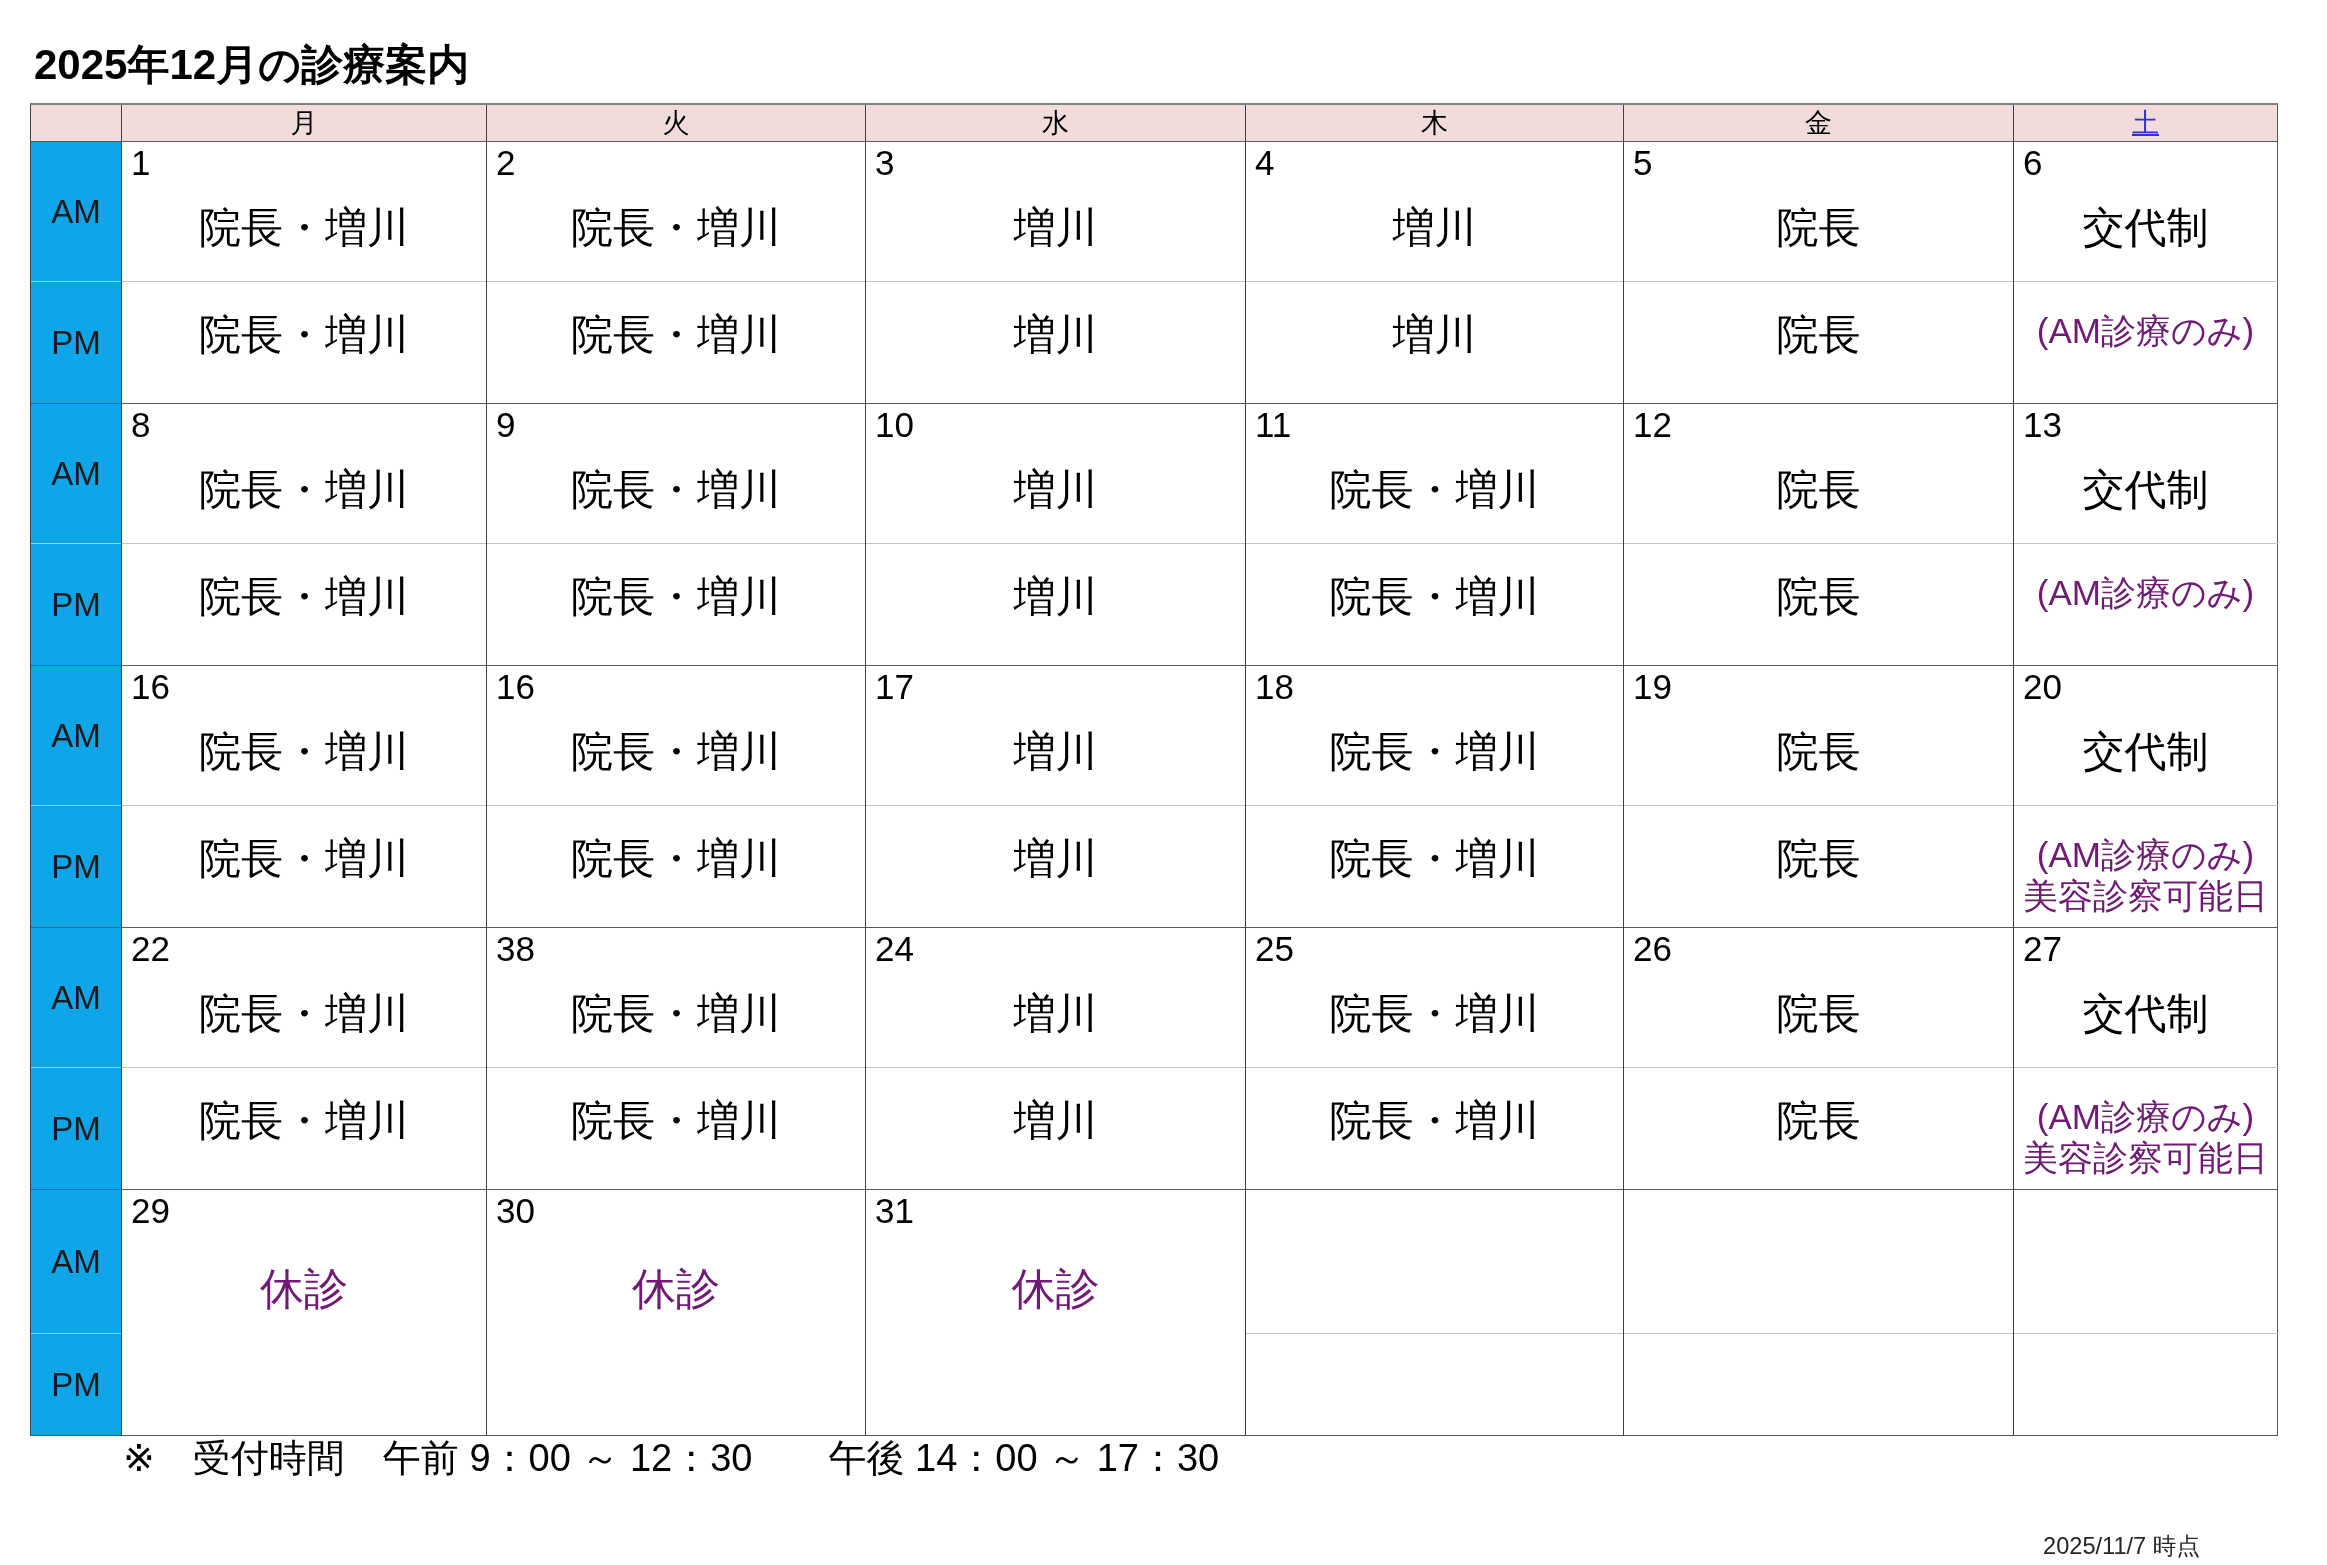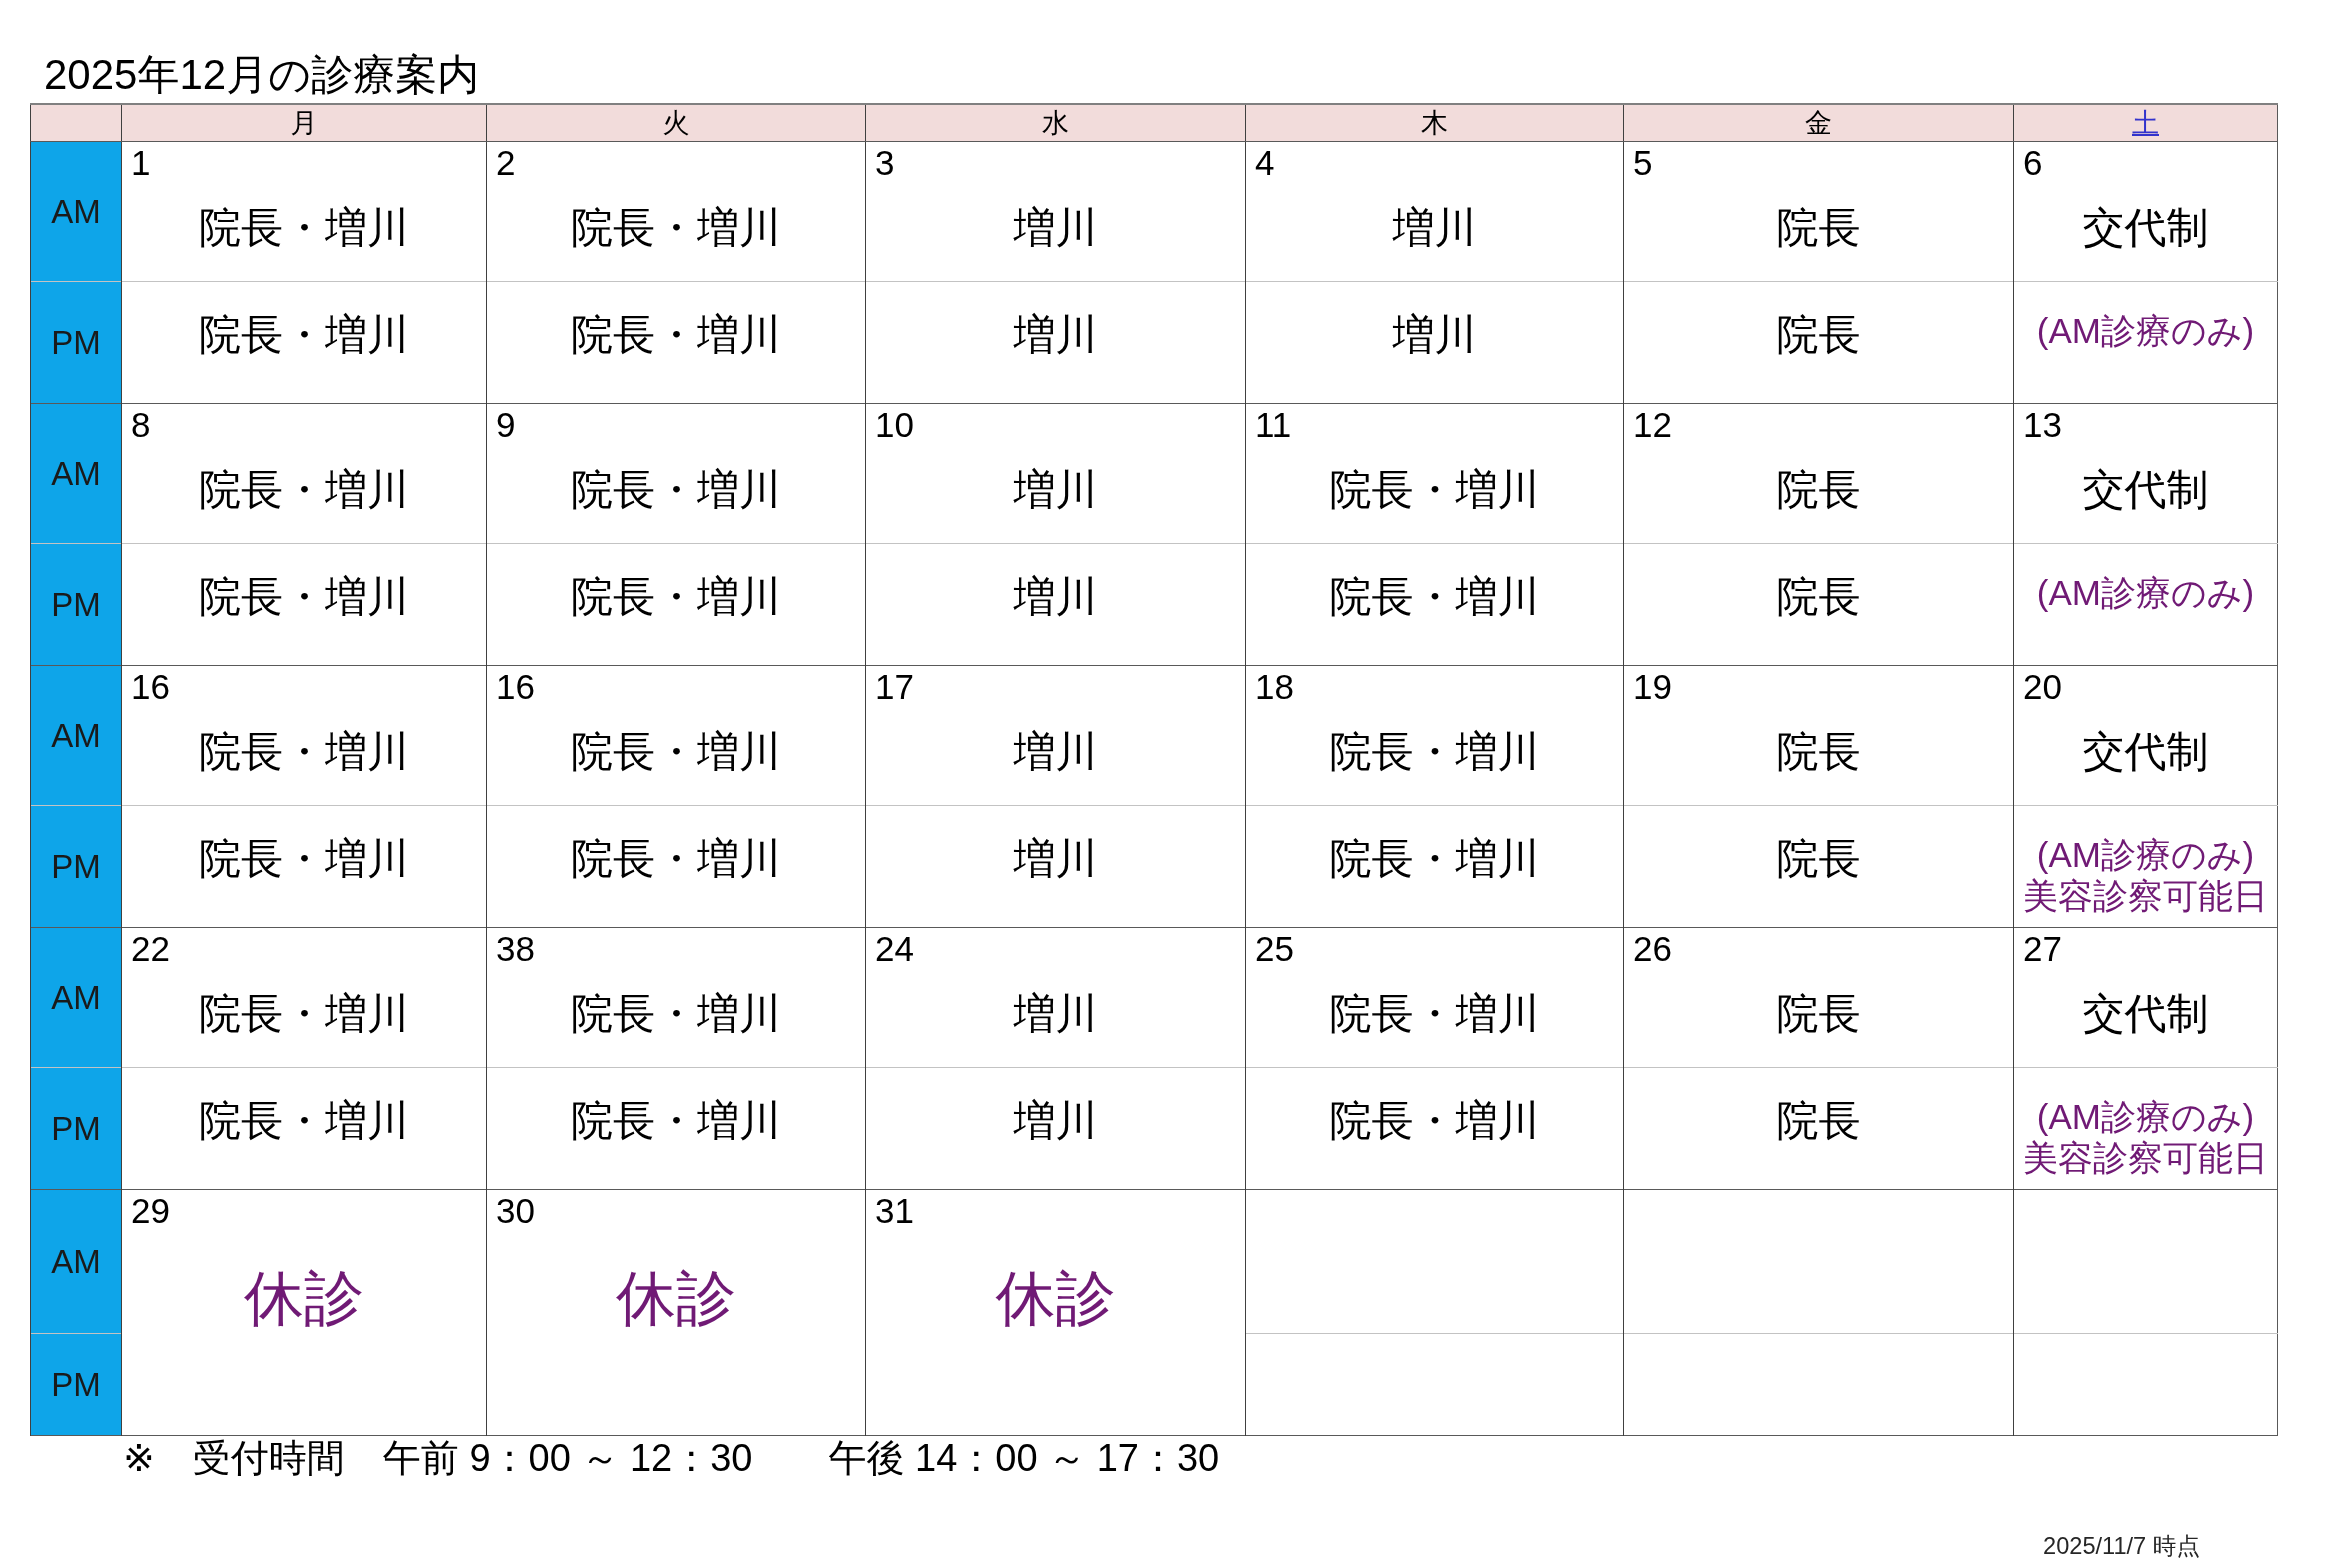--- a/index.html
+++ b/index.html
@@ -5,21 +5,21 @@
   html,body { margin:0; padding:0; background:#ffffff; }
   .page {
     position:relative; width:2327px; height:1566px; background:#ffffff;
     font-family:"Liberation Sans","DejaVu Sans",sans-serif; color:#000;
     overflow:hidden;
   }
   .page-header {
     position:absolute; left:30px; right:35px; top:33px;
     display:flex; justify-content:space-between; align-items:baseline;
   }
-  .title   { font-size:42px; font-weight:400; margin:14px; white-space:nowrap; }
+  .title   { font-size:42px; font-weight:700; margin:4px; white-space:nowrap; }
   .clinic  { font-size:42px; font-weight:400; white-space:nowrap; }
 
   table.calendar {
     position:absolute; left:30px; top:103px; width:2247px;
     border-collapse:collapse; table-layout:fixed;
     border:1.8px solid #595959; border-top:2.7px solid #808080;
   }
   col.c-label{width:91px} col.c-mon{width:365px} col.c-tue{width:379px}
   col.c-wed{width:380px}  col.c-thu{width:378px} col.c-fri{width:390px}
   col.c-sat{width:264px}
@@ -45,21 +45,21 @@
     text-align:center; vertical-align:middle;
   }
   td.day { position:relative; vertical-align:top; }
   .date { position:absolute; top:1.8px; left:9px; font-size:35px; line-height:1.1; }
   .slot {
     display:flex; flex-direction:column; align-items:center; justify-content:center;
     width:100%; height:100%; box-sizing:border-box;
     font-size:42px; line-height:1.2; text-align:center; white-space:nowrap;margin-top:28px;
   }
   .am-cell .slot { padding-top:33px; }
-  .closed-cell .slot { padding-top:45px; font-size:60px; }
+  .closed-cell .slot { padding-top:45px; font-size:44px; }
   .slot.red { color:#701a75; }
   td.pm-cell .slot.red { font-size:35px; line-height:1.18; }
 
   .reception-note {
     position:absolute; left:123px; top:1433px;
     font-size:38px; white-space:nowrap;
   }
   .as-of {
     position:absolute; right:127px; top:1530px;
     font-size:23.6px; color:#262626; white-space:nowrap;

